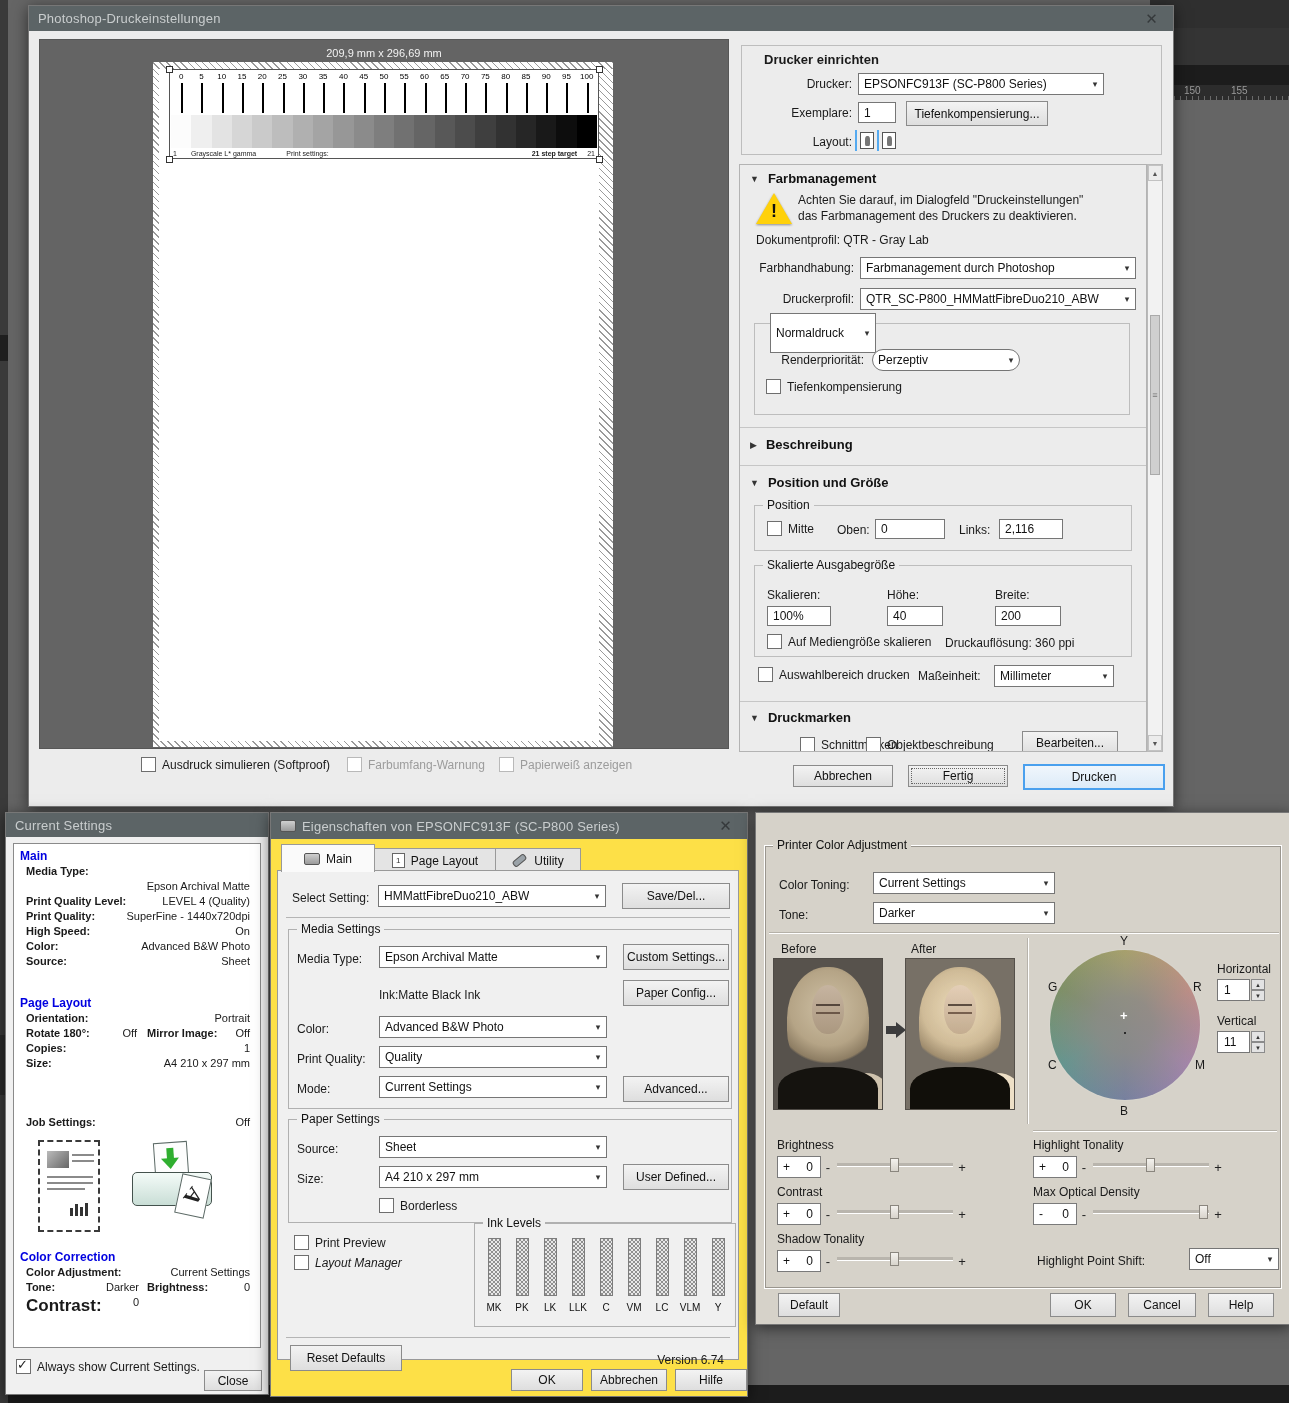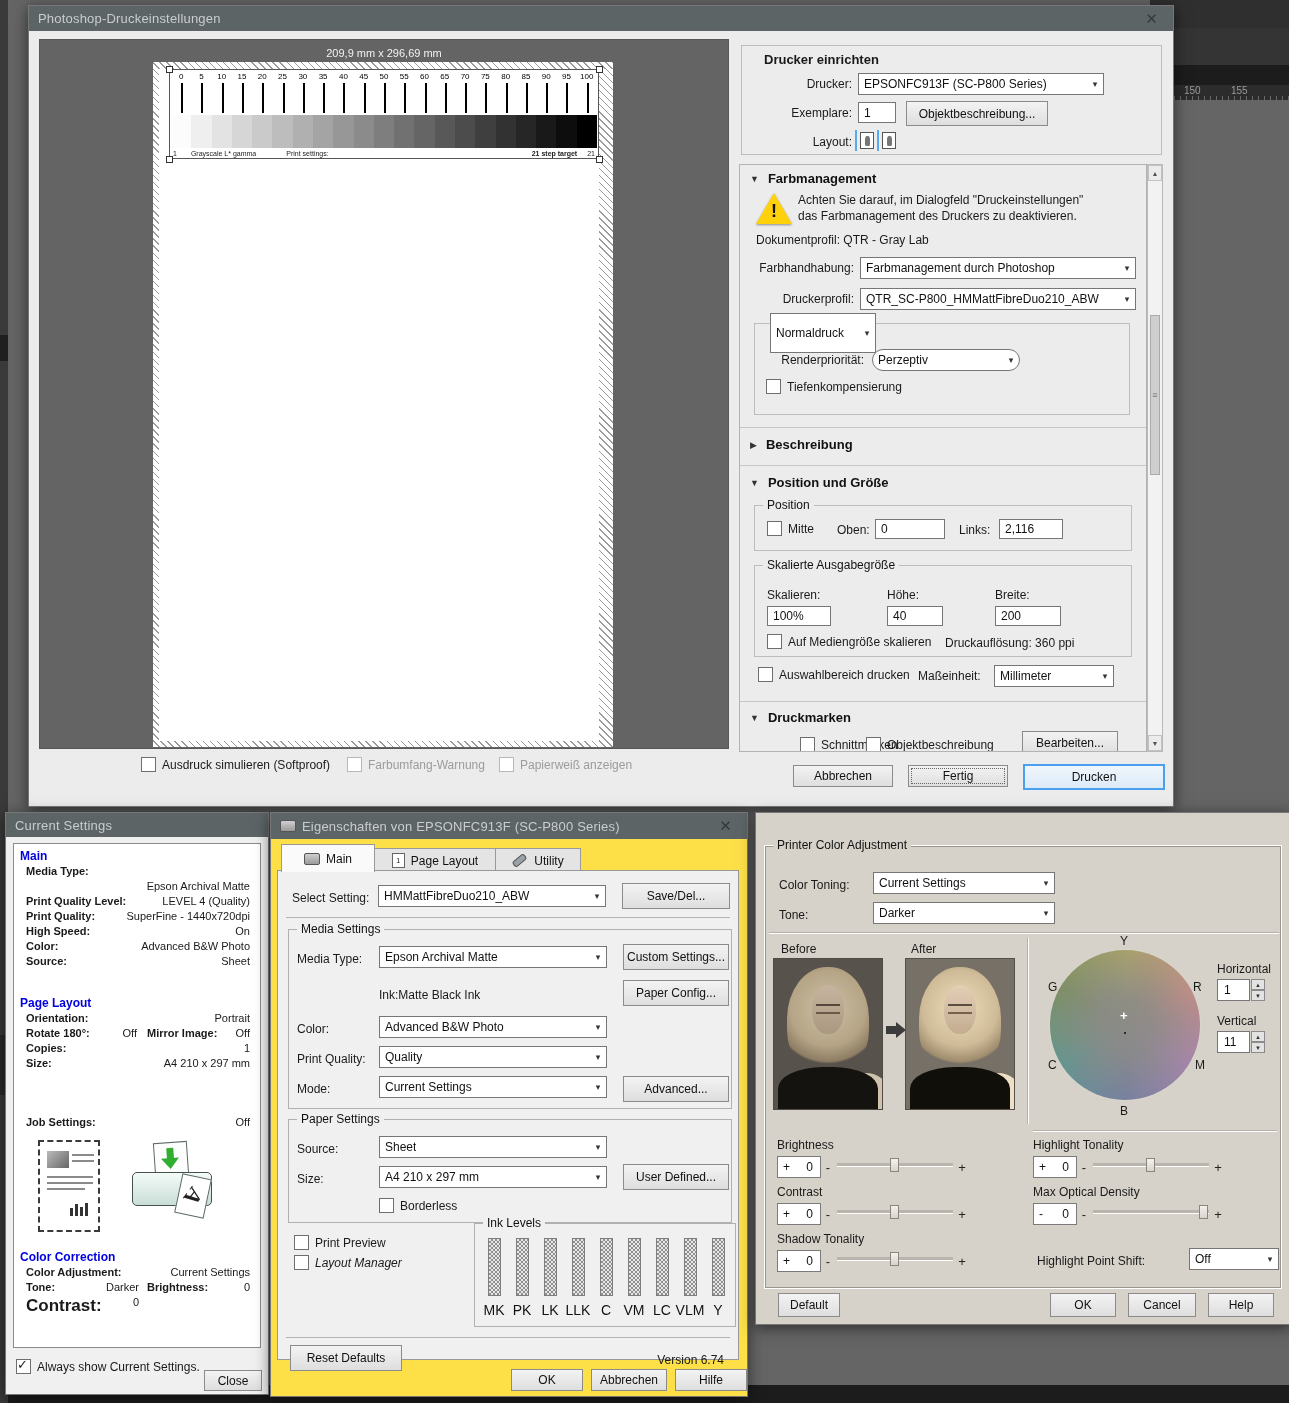--- a/index.html
+++ b/index.html
@@ -55,21 +55,21 @@
   
   .sbar{position:absolute;background:#f2f2f2;border:1px solid #b9b9b9;box-sizing:border-box;}
   .sbar .sab{position:absolute;left:0;width:100%;height:16px;background:#ececec;border:1px solid #c2c2c2;
       box-sizing:border-box;display:flex;align-items:center;justify-content:center;font-size:7px;color:#555;}
   .sbar .sth{position:absolute;left:2px;width:10px;background:#cfcfcf;border:1px solid #aaa;box-sizing:border-box;
       display:flex;align-items:center;justify-content:center;color:#777;font-size:9px;}
   
   .inkcol{display:flex;flex-direction:column;align-items:center;width:26px;}
   .inkbar{width:11px;height:56px;border:1px solid #7d7d7d;
      background:repeating-conic-gradient(#8f8f8f 0% 25%,#e8e8e8 0% 50%);background-size:4px 4px;}
-  .inklbl{font-size:14px;margin-top:6px;color:#111;}
+  .inklbl{font-size:10px;margin-top:6px;color:#111;}
   
   .sblock{height:47px;position:relative;margin-left:6px;}
   .slbl{font-size:12px;color:#1a1a1a;padding-top:2px;}
   .srow{display:flex;align-items:center;margin-top:4px;}
   .sval{width:44px;height:22px;background:#fff;border:1px solid #7a7a7a;display:flex;align-items:center;
      justify-content:space-between;padding:0 7px 0 5px;font-size:12px;box-sizing:border-box;flex:none;}
   .send{width:14px;text-align:center;font-size:13px;color:#222;flex:none;}
   .strack{position:relative;width:116px;height:18px;flex:none;margin:0 2px;}
   .strack::before{content:"";position:absolute;left:0;right:0;top:5px;height:3px;background:#b9b5ad;
      border-bottom:1px solid #fff;}
@@ -265,21 +265,21 @@
       <div class="t b" style="left:22px;top:6px;font-size:13px;">Drucker einrichten</div>
       <div class="t tr" style="left:18px;top:31px;width:92px;">Drucker:</div>
       <div class="combo" style="left:116px;top:27px;width:246px;height:22px;">
           <span class="cv">EPSONFC913F (SC-P800 Series)</span>
           <span class="chev">▾</span>
         </div>
       <div class="t tr" style="left:18px;top:60px;width:92px;">Exemplare:</div>
       <div class="input" style="left:116px;top:56px;width:38px;height:21px;">
           <span>1</span>
         </div>
-      <div class="btn" style="left:164px;top:55px;width:140px;height:23px;">Objektbeschreibung...</div>
+      <div class="btn" style="left:164px;top:55px;width:140px;height:23px;">Tiefenkompensierung...</div>
       <div class="t tr" style="left:18px;top:89px;width:92px;">Layout:</div>
       <div class="selbar" style="left:113px;top:84px;"></div>
       <div class="layicon" style="left:118px;top:86px;"></div>
       <div class="selbar" style="left:135px;top:84px;"></div>
       <div class="layicon" style="left:140px;top:86px;"></div>
     </div>
 
     <div class="abs" style="left:710px;top:158px;width:408px;height:588px;border:1px solid #b3b3b3;box-sizing:border-box;overflow:hidden;background:#ececec;">
 
       <div class="sect" style="left:10px;top:6px;">

